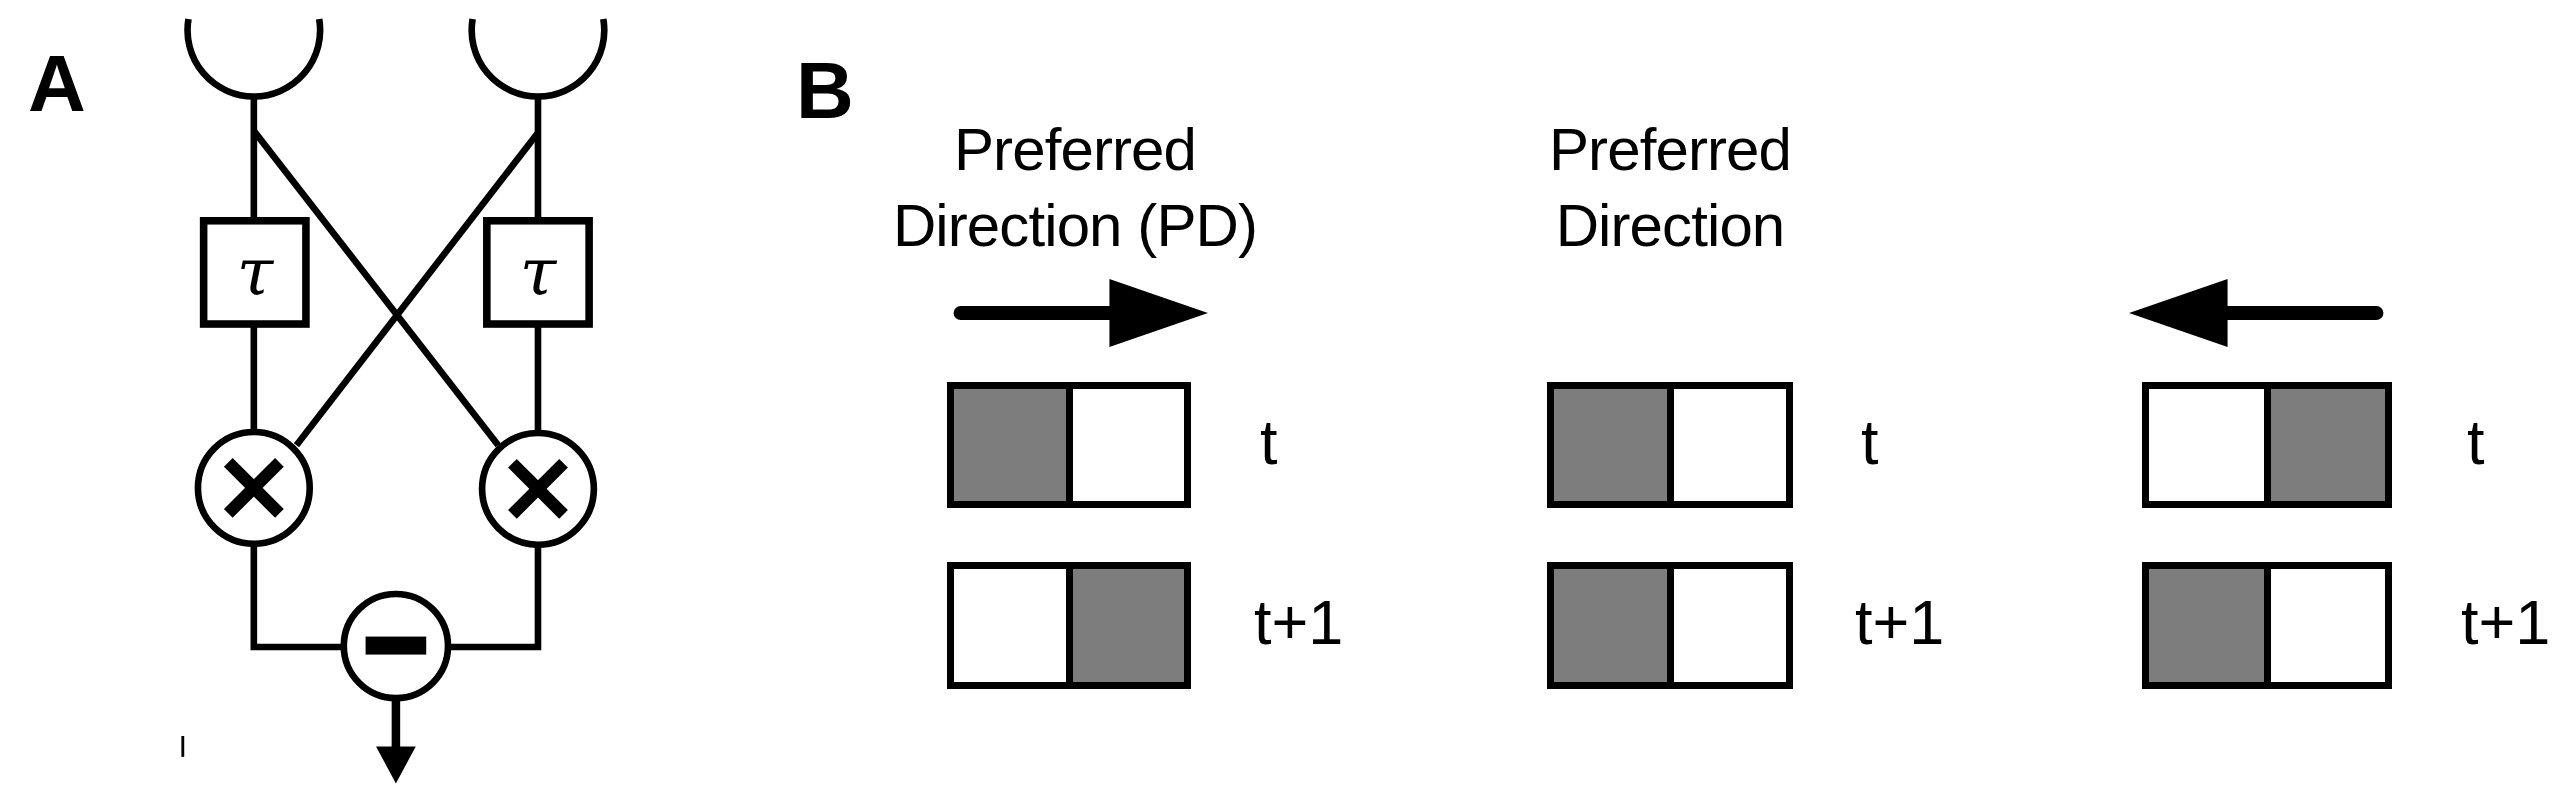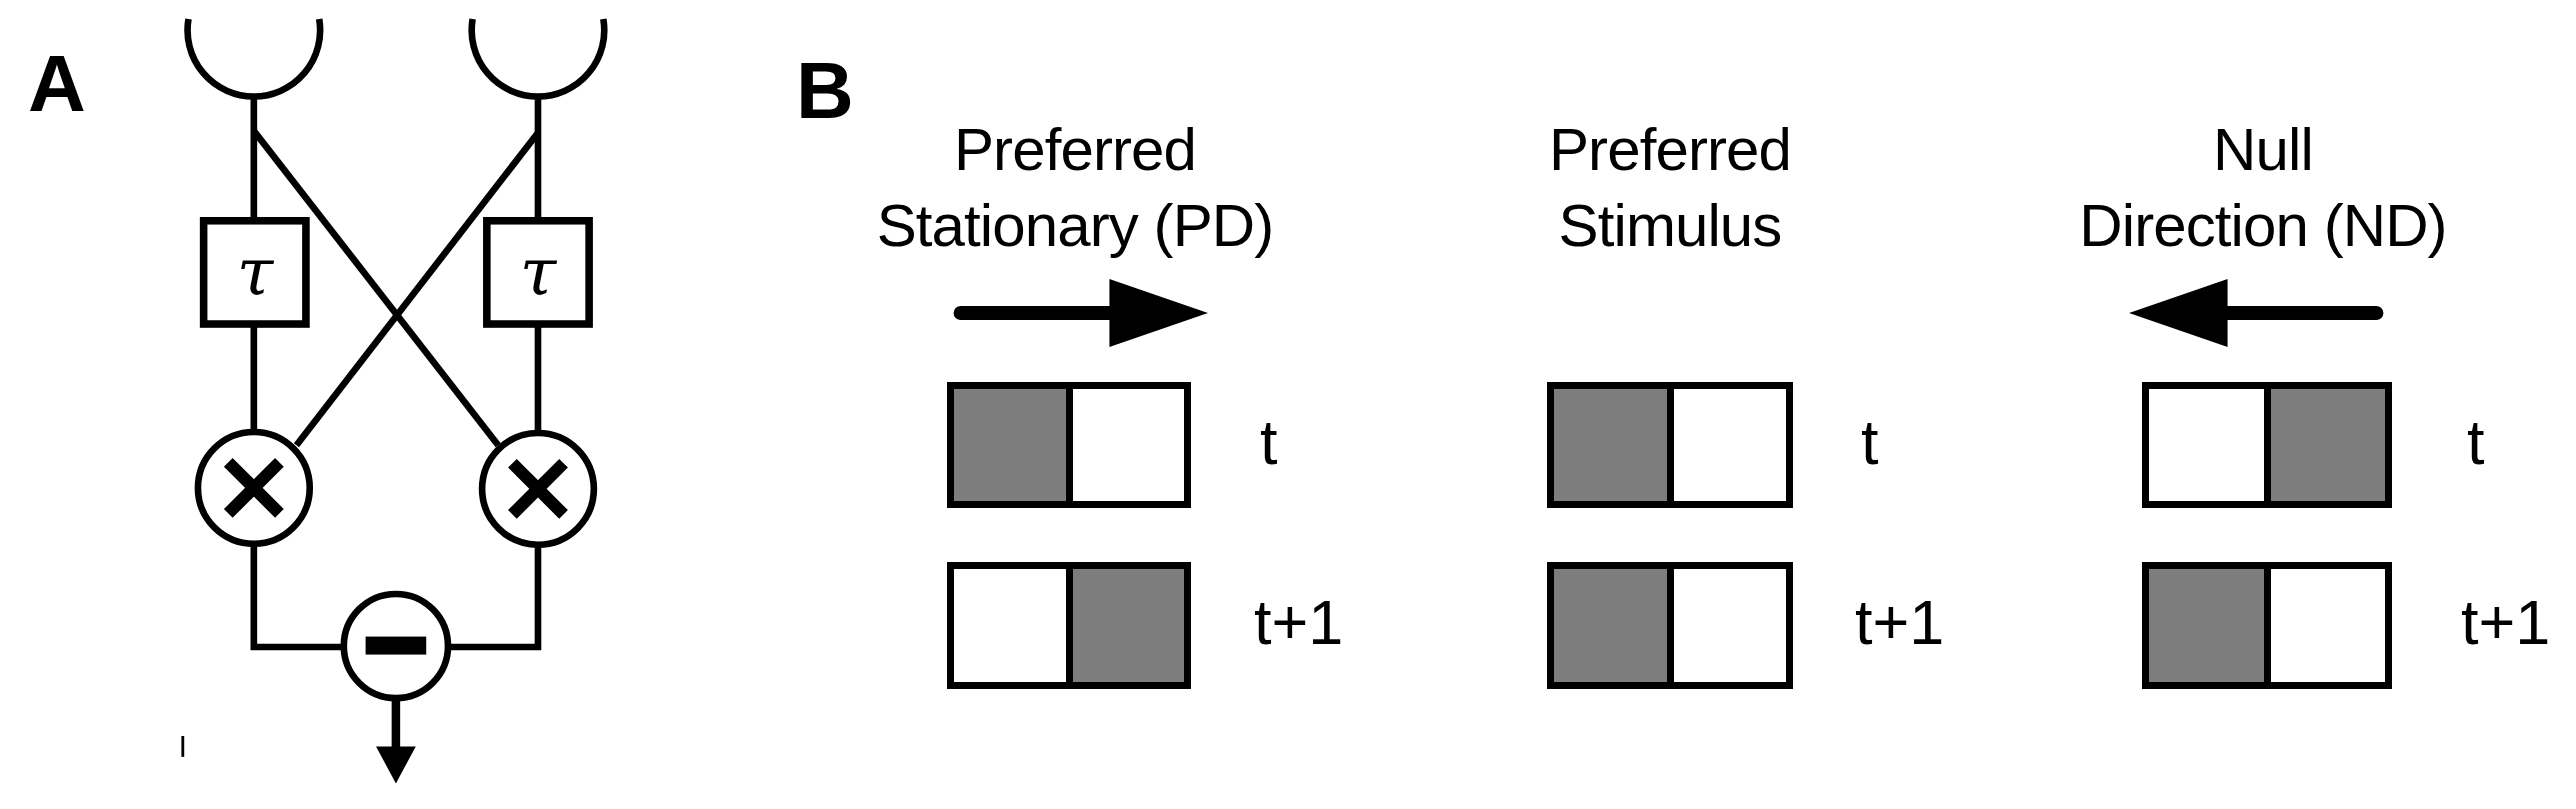--- a/index.html
+++ b/index.html
@@ -101,56 +101,52 @@
     <line x1="193" y1="777" x2="193" y2="799" stroke="#000" stroke-width="3"></line>
   </svg>
 
   <div id="tau-left" class="tau">τ</div>
   <div id="tau-right" class="tau">τ</div>
 
   <div id="label-b" class="panel-label">B</div>
 
   <div id="header-pd" class="col-header">
     <span class="line">Preferred</span>
-    <span class="line">Stationary (PD)</span>
+    <span class="line">Direction (PD)</span>
   </div>
   <svg id="arrow-pd" class="dir-arrow" width="258" height="72" viewBox="0 0 272 76">
     <line x1="9" y1="38" x2="172" y2="38" stroke="#000" stroke-width="15" stroke-linecap="round"></line>
     <polygon points="166,2 166,74 270,38" fill="#000"></polygon>
   </svg>
   <div id="box-pd-t" class="stim-box row-t">
     <div class="cell" data-fill="gray"></div>
     <div class="cell" data-fill="white"></div>
   </div>
   <div id="t-pd" class="time-label">t</div>
   <div id="box-pd-t1" class="stim-box row-t1">
     <div class="cell" data-fill="white"></div>
     <div class="cell" data-fill="gray"></div>
   </div>
   <div id="t1-pd" class="time-label">t+1</div>
 
   <div id="header-st" class="col-header">
     <span class="line">Preferred</span>
-    <span class="line">Stimulus</span>
+    <span class="line">Direction</span>
   </div>
   <div id="box-st-t" class="stim-box row-t">
     <div class="cell" data-fill="gray"></div>
     <div class="cell" data-fill="white"></div>
   </div>
   <div id="t-st" class="time-label">t</div>
   <div id="box-st-t1" class="stim-box row-t1">
     <div class="cell" data-fill="gray"></div>
     <div class="cell" data-fill="white"></div>
   </div>
   <div id="t1-st" class="time-label">t+1</div>
 
-  <div id="header-nd" class="col-header">
-    <span class="line">Null</span>
-    <span class="line">Direction (ND)</span>
-  </div>
   <svg id="arrow-nd" class="dir-arrow" width="258" height="72" viewBox="0 0 272 76">
     <polygon points="2,38 106,2 106,74" fill="#000"></polygon>
     <line x1="100" y1="38" x2="263" y2="38" stroke="#000" stroke-width="15" stroke-linecap="round"></line>
   </svg>
   <div id="box-nd-t" class="stim-box row-t">
     <div class="cell" data-fill="white"></div>
     <div class="cell" data-fill="gray"></div>
   </div>
   <div id="t-nd" class="time-label">t</div>
   <div id="box-nd-t1" class="stim-box row-t1">

